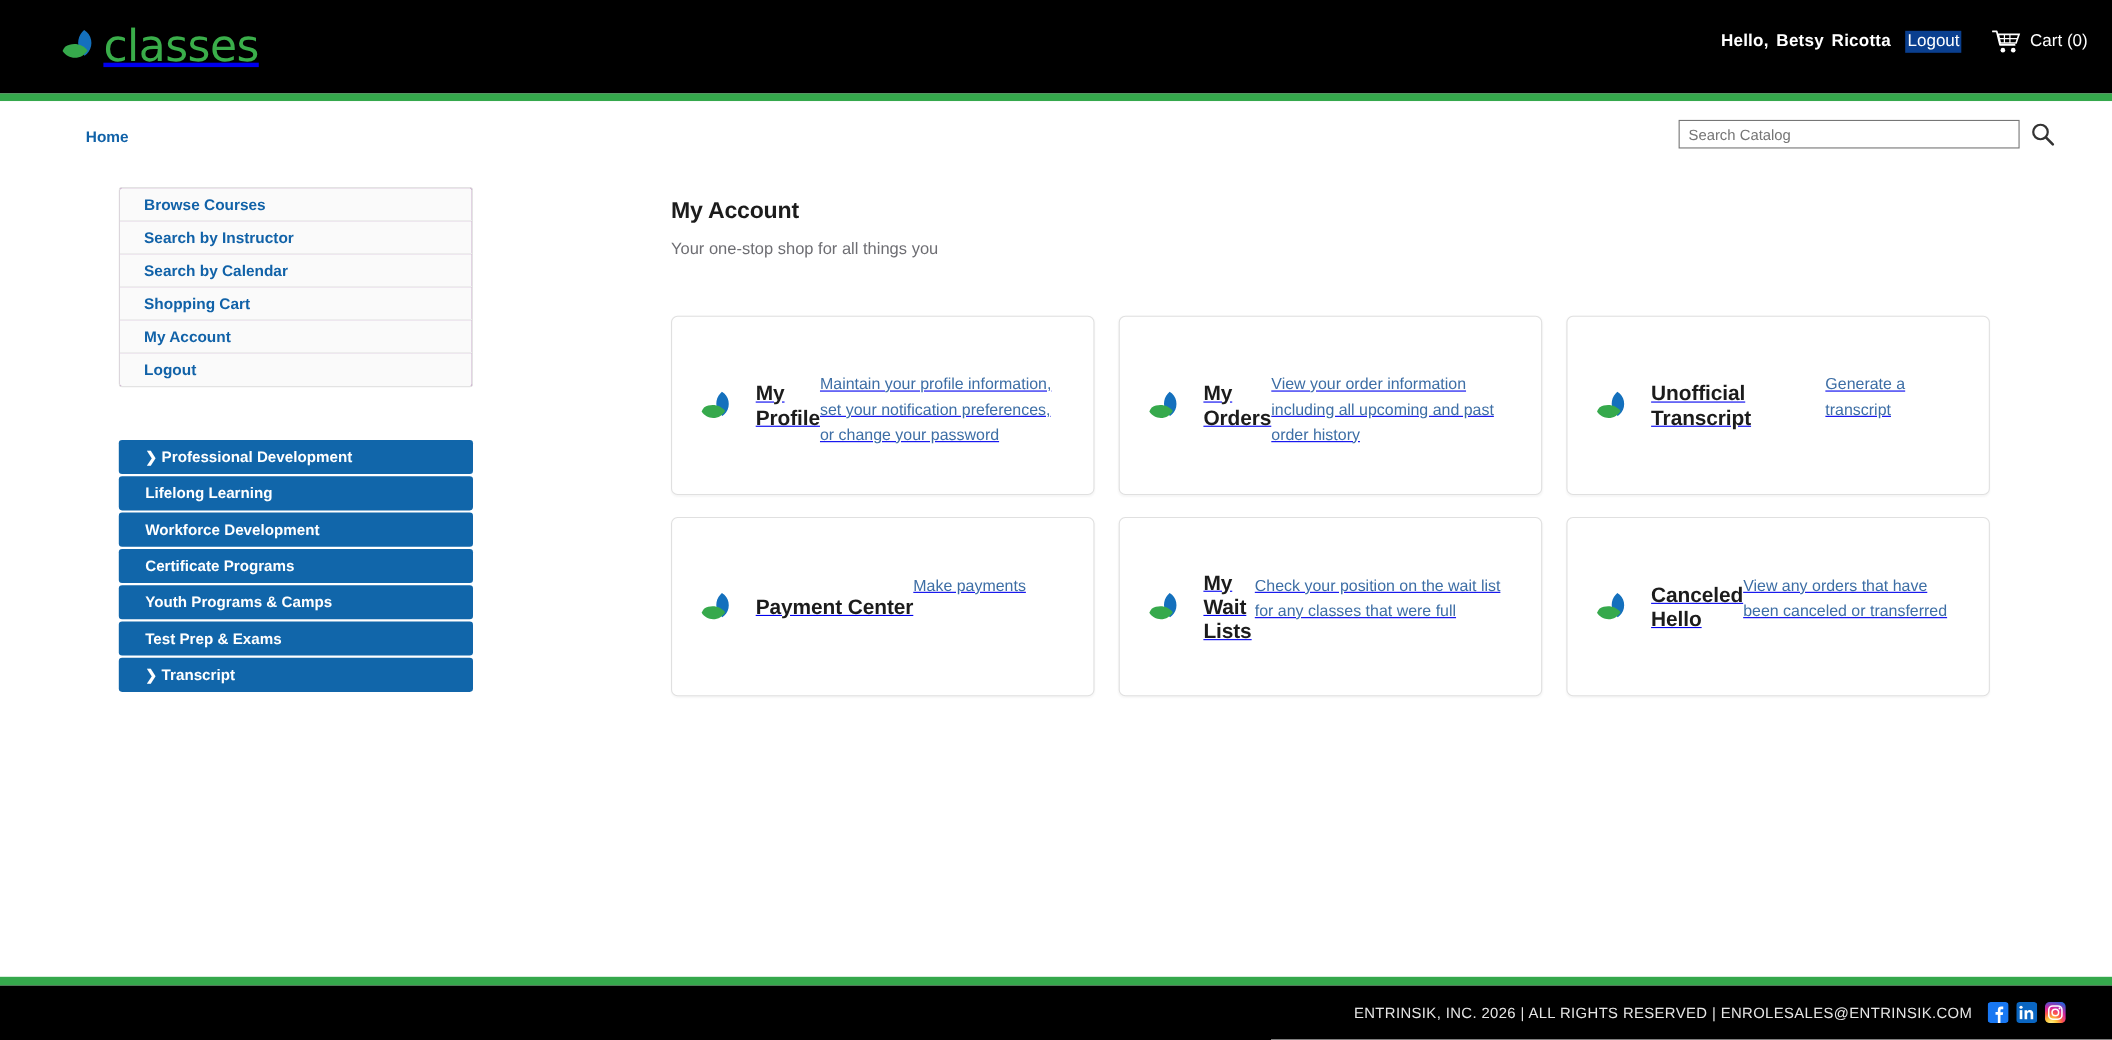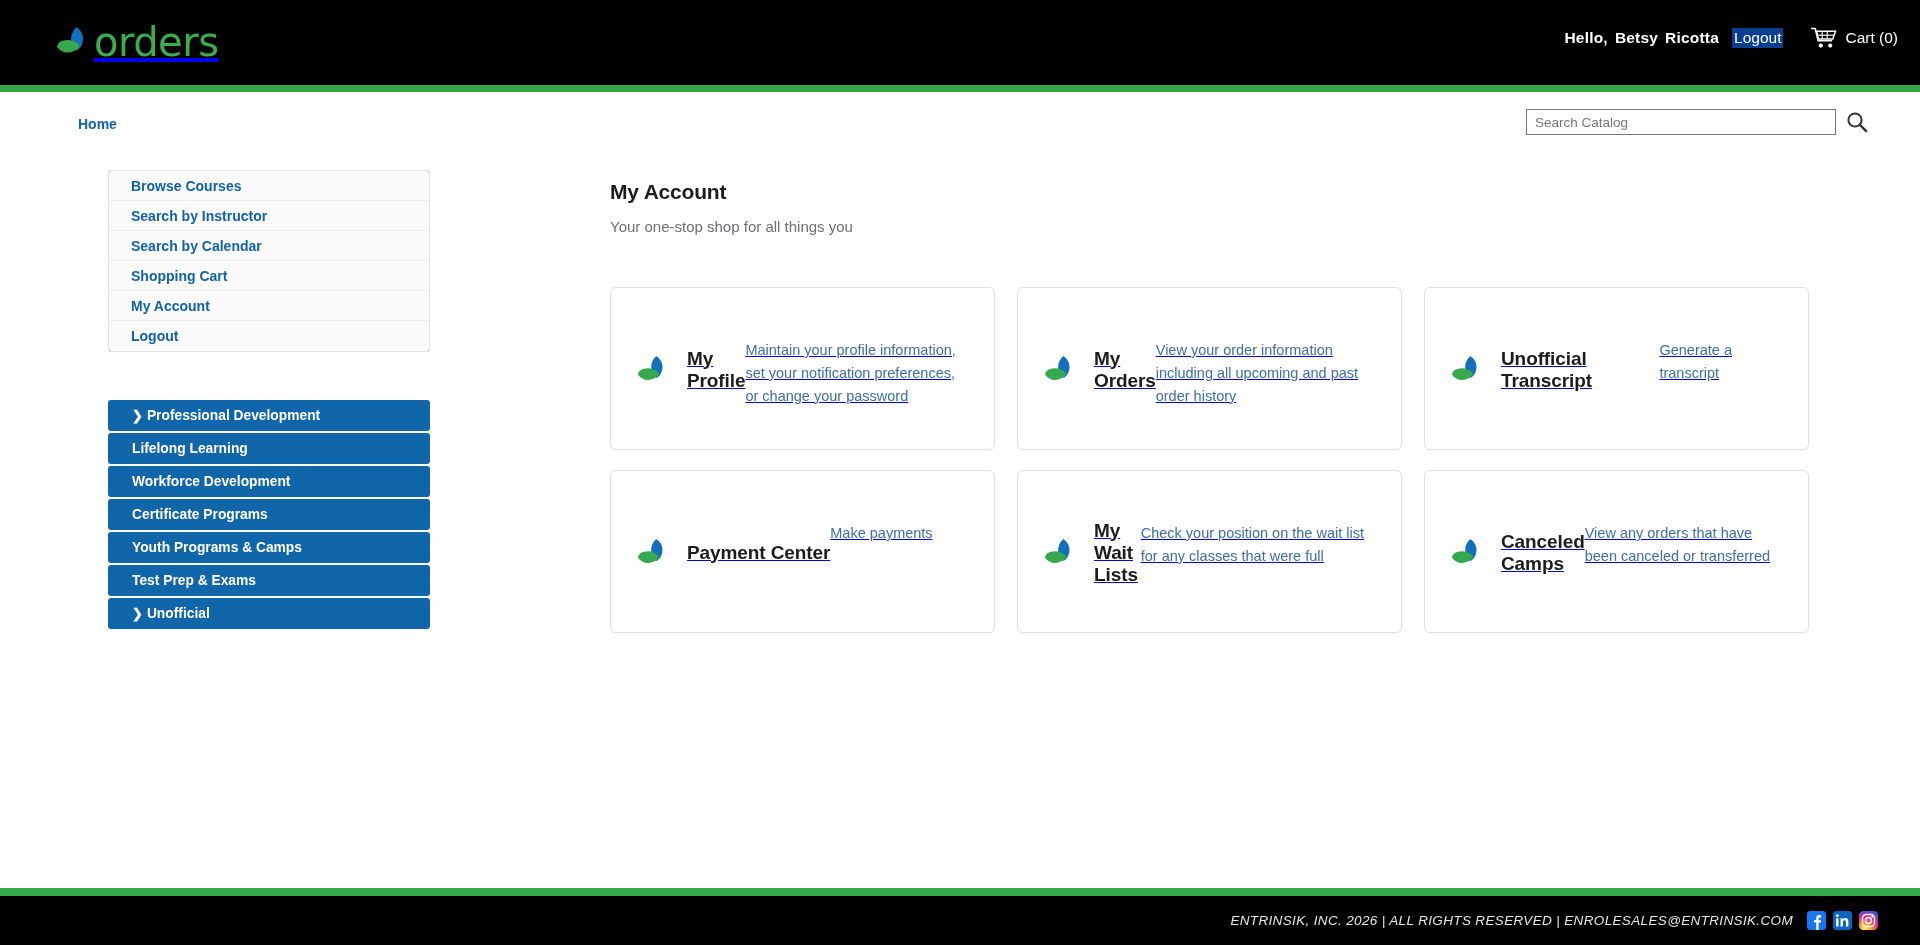--- a/index.html
+++ b/index.html
@@ -253,21 +253,20 @@
     height: 8px;
     background: #35a84c;
   }
   .footer {
     position: absolute;
     left: 0;
     top: 896px;
     width: 1920px;
     height: 49px;
     background: #000000;
-    font-style: italic;
   }
   .footer-inner {
     position: absolute;
     right: 42px;
     top: 0;
     height: 49px;
     display: flex;
     align-items: center;
     gap: 14px;
   }
@@ -284,21 +283,21 @@
 </head>
 <body>
 
 <div class="topbar">
 
   <a class="logo" href="#">
     <svg class="logo-mark" viewBox="0 0 34 34">
       <path d="M20.5 2.2 C27.4 6.2 29.2 15.6 24.6 22.1 C23.6 23.5 22.3 24.7 20.9 25.6 C14.9 21.2 13.3 12.6 17.2 6.2 C18.1 4.7 19.2 3.3 20.5 2.2 Z" fill="#1470bd"></path>
       <path d="M3.2 17.4 C10.1 13.3 19.1 14.8 23.6 20.9 C22.5 22.8 20.9 24.4 19.0 25.6 C12.6 29.4 4.6 27.4 0.9 21.4 C1.5 19.9 2.2 18.6 3.2 17.4 Z" fill="#36a94c"></path>
     </svg>
-    <span class="logo-text">orders</span>
+    <span class="logo-text">classes</span>
   </a>
 
   <div class="header-right">
     <div class="greeting">
       <span>Hello,</span><span>Betsy</span><span>Ricotta</span>
     </div>
     <a class="logout-link" href="#">Logout</a>
 
     <a class="cart-wrap" href="#">
       <svg class="cart-icon" viewBox="0 0 26 22">
@@ -364,21 +363,21 @@
     <a class="cat-btn" href="#">
       <span>Youth Programs &amp; Camps</span>
     </a>
 
     <a class="cat-btn" href="#">
       <span>Test Prep &amp; Exams</span>
     </a>
 
     <a class="cat-btn has-chevron" href="#">
       <span class="chev">❯</span>
-      <span>Unofficial</span>
+      <span>Transcript</span>
     </a>
 
   </nav>
 </div>
 
 <div class="main">
   <h1 class="page-title">My Account</h1>
   <div class="page-sub">Your one-stop shop for all things you</div>
 
   <div class="card-grid">
@@ -437,21 +436,21 @@
       </div>
       <div class="card-desc">Check your position on the wait list for any classes that were full</div>
     </a>
 
     <a class="card" href="#">
       <div class="card-head">
         <svg class="card-mark" viewBox="0 0 34 34">
           <path d="M20.5 2.2 C27.4 6.2 29.2 15.6 24.6 22.1 C23.6 23.5 22.3 24.7 20.9 25.6 C14.9 21.2 13.3 12.6 17.2 6.2 C18.1 4.7 19.2 3.3 20.5 2.2 Z" fill="#1470bd"></path>
           <path d="M3.2 17.4 C10.1 13.3 19.1 14.8 23.6 20.9 C22.5 22.8 20.9 24.4 19.0 25.6 C12.6 29.4 4.6 27.4 0.9 21.4 C1.5 19.9 2.2 18.6 3.2 17.4 Z" fill="#36a94c"></path>
         </svg>
-        <span class="card-title">Canceled Camps</span>
+        <span class="card-title">Canceled Hello</span>
       </div>
       <div class="card-desc">View any orders that have been canceled or transferred</div>
     </a>
 
   </div>
 </div>
 
 <div class="green-bar-bottom"></div>
 <div class="footer">
   <div class="footer-inner">

